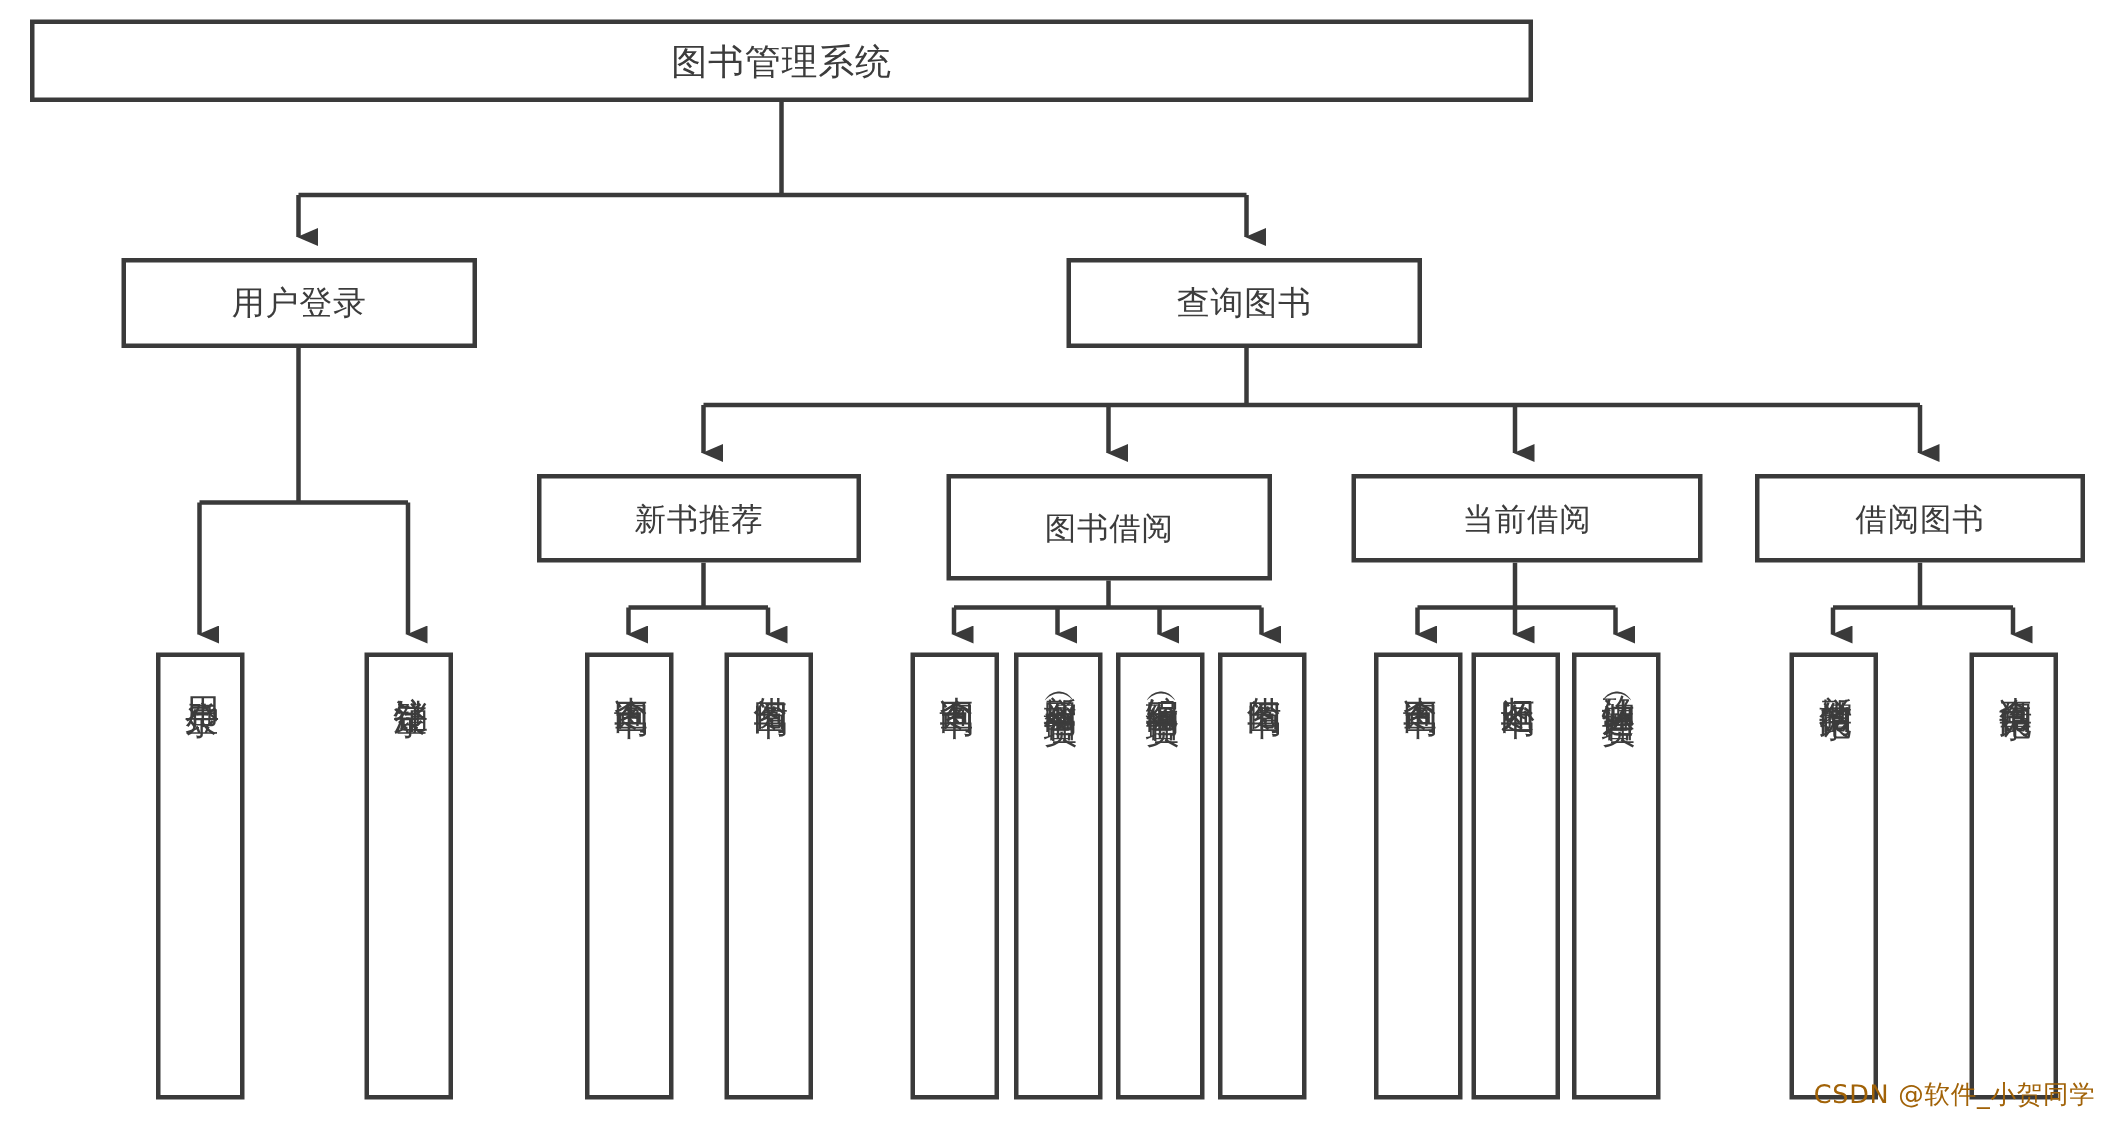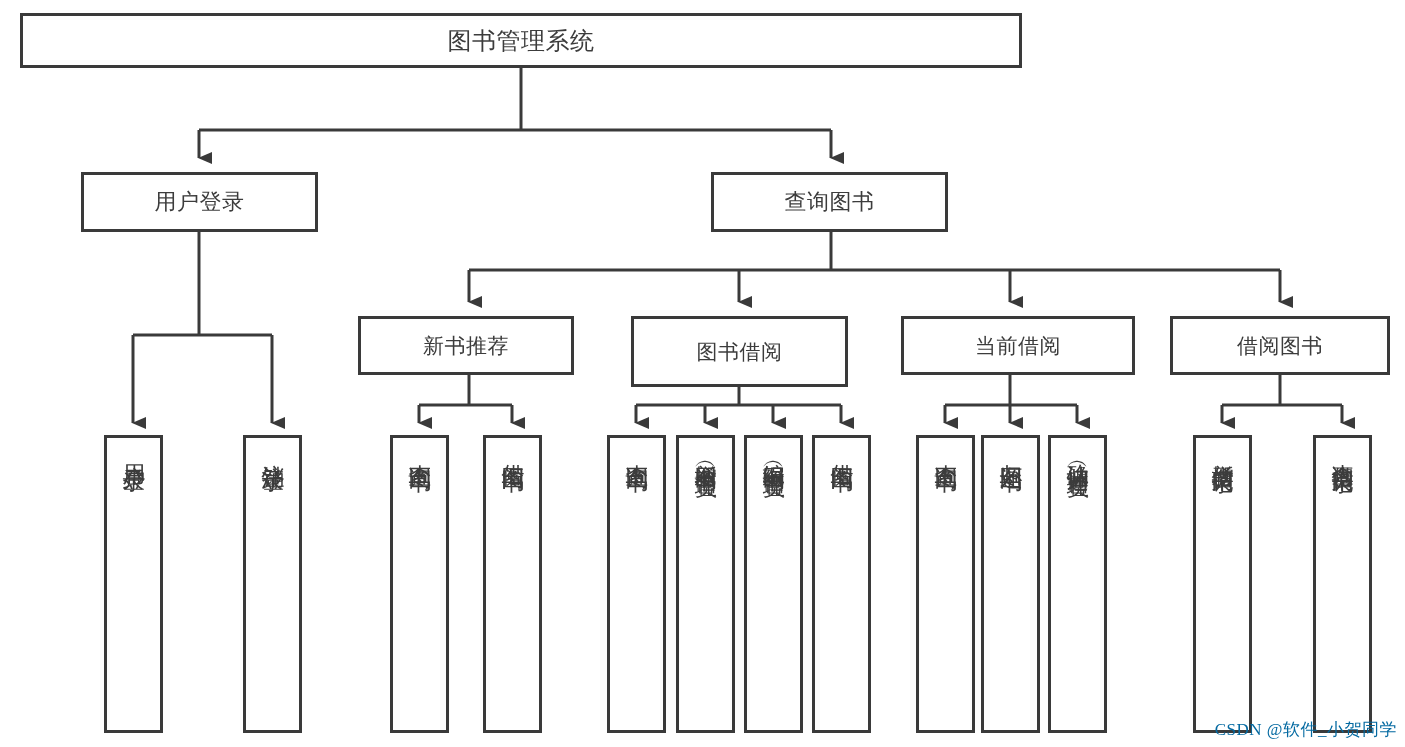--- a/index.html
+++ b/index.html
@@ -11,22 +11,22 @@
         border:3px solid #3a3a3a;display:flex;align-items:center;justify-content:center;}
   .node .lbl{color:#3c3c3c;letter-spacing:0.5px;white-space:nowrap;}
   .lvl0 .lbl{font-size:24px;}
   .lvl1 .lbl{font-size:22px;}
   .lvl2 .lbl{font-size:21px;}
   .leaf{align-items:flex-start;justify-content:center;padding-top:8px;}
   .leaf .lbl{writing-mode:vertical-rl;text-orientation:upright;
              font-size:23px;line-height:1.12;letter-spacing:2px;
              white-space:normal;text-align:left;}
   .leaf.tall .lbl{font-size:22px;}
-  #watermark{position:absolute;right:8px;bottom:6px;color:#0369a1;
-             font-size:17px;letter-spacing:0.5px;pointer-events:none;font-family:Liberation Serif, serif;}
+  #watermark{position:absolute;right:8px;bottom:6px;color:#a16207;
+             font-size:17px;letter-spacing:0.5px;pointer-events:none;}
 </style>
 </head>
 <body>
 
 <div id="diagram-root">
 
   <svg class="wires" viewBox="0 0 1405 747" xmlns="http://www.w3.org/2000/svg">
     <defs>
       <marker id="arrow" viewBox="0 0 12 14" refX="6" refY="13" markerWidth="12" markerHeight="14" orient="auto-start-reverse" markerUnits="userSpaceOnUse">
         <path d="M 0 0 L 12 0 L 6 14 Z" fill="#3a3a3a"></path>

